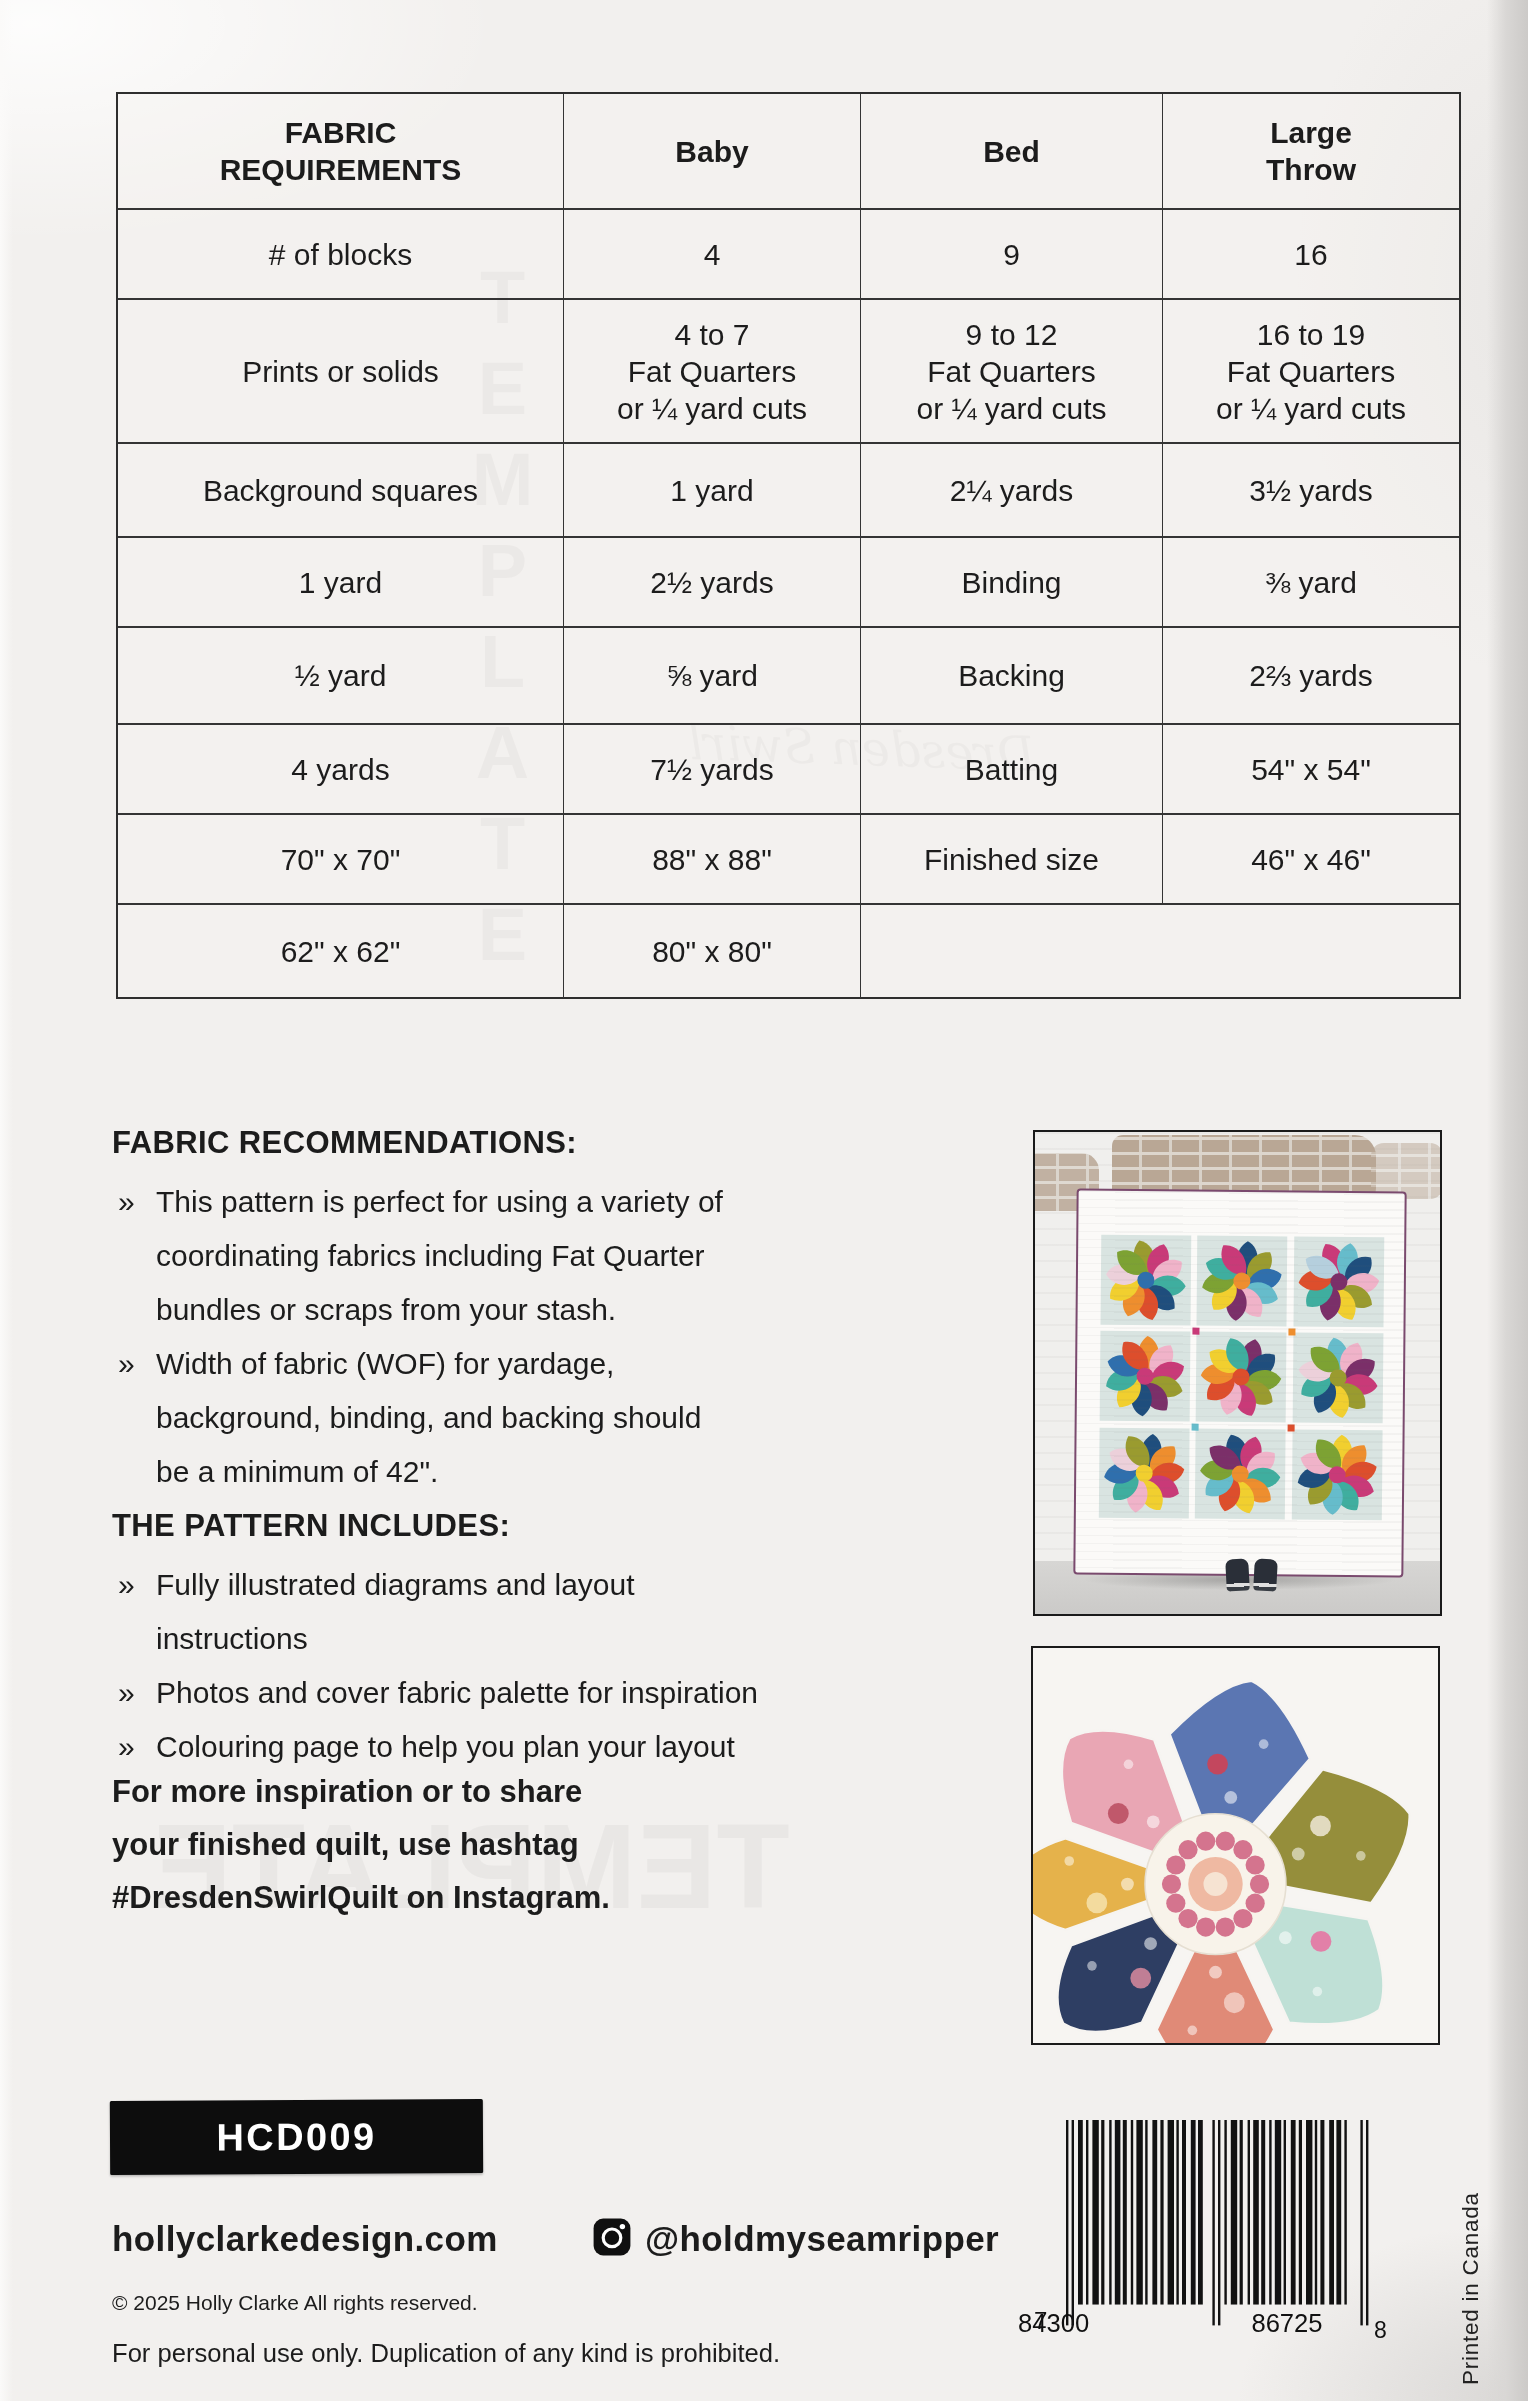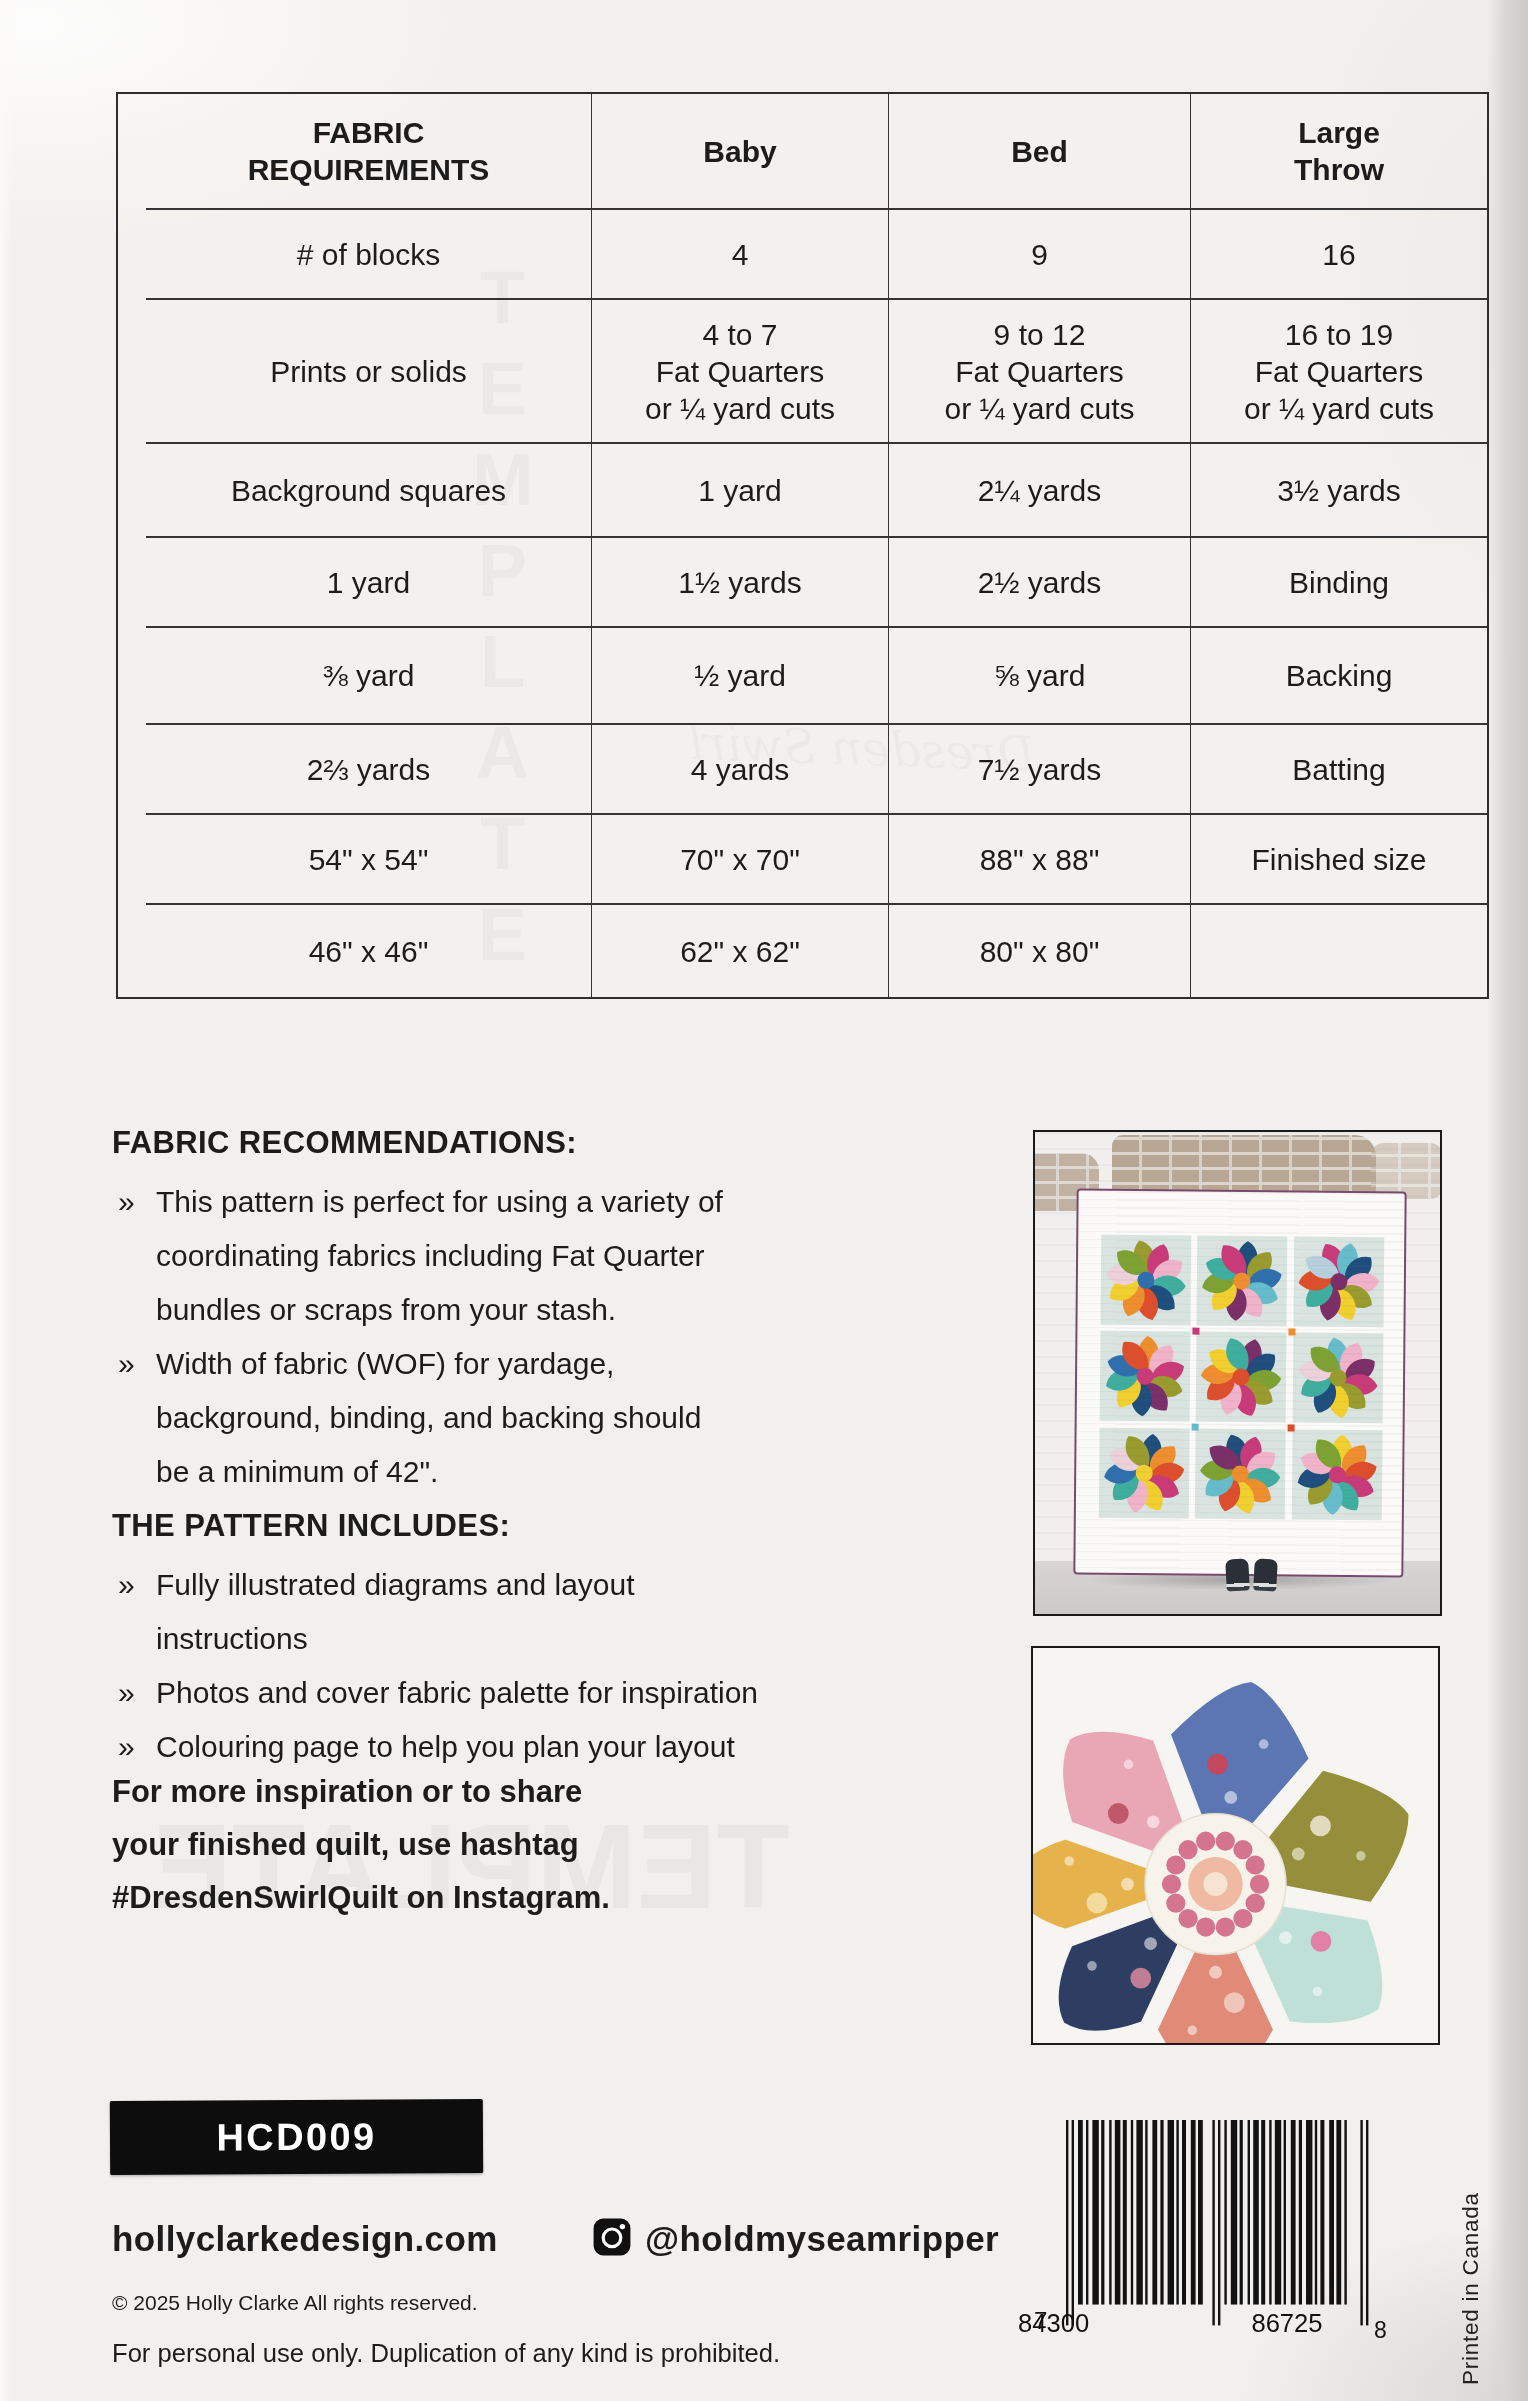--- a/index.html
+++ b/index.html
@@ -19,21 +19,21 @@
   .ghost-v{left:460px;top:256px;writing-mode:vertical-rl;text-orientation:upright;
      font-size:74px;font-weight:700;letter-spacing:8px;opacity:.05;}
   .ghost-s{left:688px;top:720px;font-size:48px;font-style:italic;opacity:.045;
      font-family:"DejaVu Serif",serif;transform:scaleX(-1) rotate(-2deg);}
   .ghost-b{left:152px;top:1797px;font-size:120px;font-weight:700;opacity:.035;transform:scaleX(-1);}
 
   
   .ftable{position:absolute;left:116px;top:92px;width:1341px;height:903px;
      border:2.4px solid #2e2e2e;display:grid;box-sizing:content-box;
      grid-template-columns:446px 297px 302px 296px;
-     grid-template-rows:116px 90px 144px 94px 90px 97px 90px 90px 93px;background:rgba(246,244,242,.35);padding-left:28px;}
+     grid-template-rows:116px 90px 144px 94px 90px 97px 90px 90px 93px;background:rgba(246,244,242,.35);}
   .ftable>div{border-right:1.6px solid #343434;border-bottom:2.4px solid #343434;
      display:flex;align-items:center;justify-content:center;text-align:center;
      white-space:pre-line;font-size:30px;line-height:37px;box-sizing:border-box;padding:3.2px 8px;}
   .ftable>div:nth-child(4n){border-right:none;}
   .ftable>div:nth-child(n+33){border-bottom:none;}
   .ftable .hc{font-weight:700;}
 
   
   .h1{position:absolute;left:112px;font-size:31px;font-weight:700;letter-spacing:0.4px;}
   .bullets{position:absolute;left:118px;width:849px;}
@@ -130,21 +130,20 @@
     <div class="vc">16 to 19
 Fat Quarters
 or ¼ yard cuts</div>
 
     <div class="lc">Background squares</div>
     <div class="vc">1 yard</div>
     <div class="vc">2¼ yards</div>
     <div class="vc">3½ yards</div>
 
     <div class="vc">1 yard</div>
-    <div class="vc">1½ yards</div>
     <div class="vc">2½ yards</div>
 
     <div class="lc">Binding</div>
     <div class="vc">⅜ yard</div>
     <div class="vc">½ yard</div>
     <div class="vc">⅝ yard</div>
 
     <div class="lc">Backing</div>
     <div class="vc">2⅔ yards</div>
     <div class="vc">4 yards</div>

